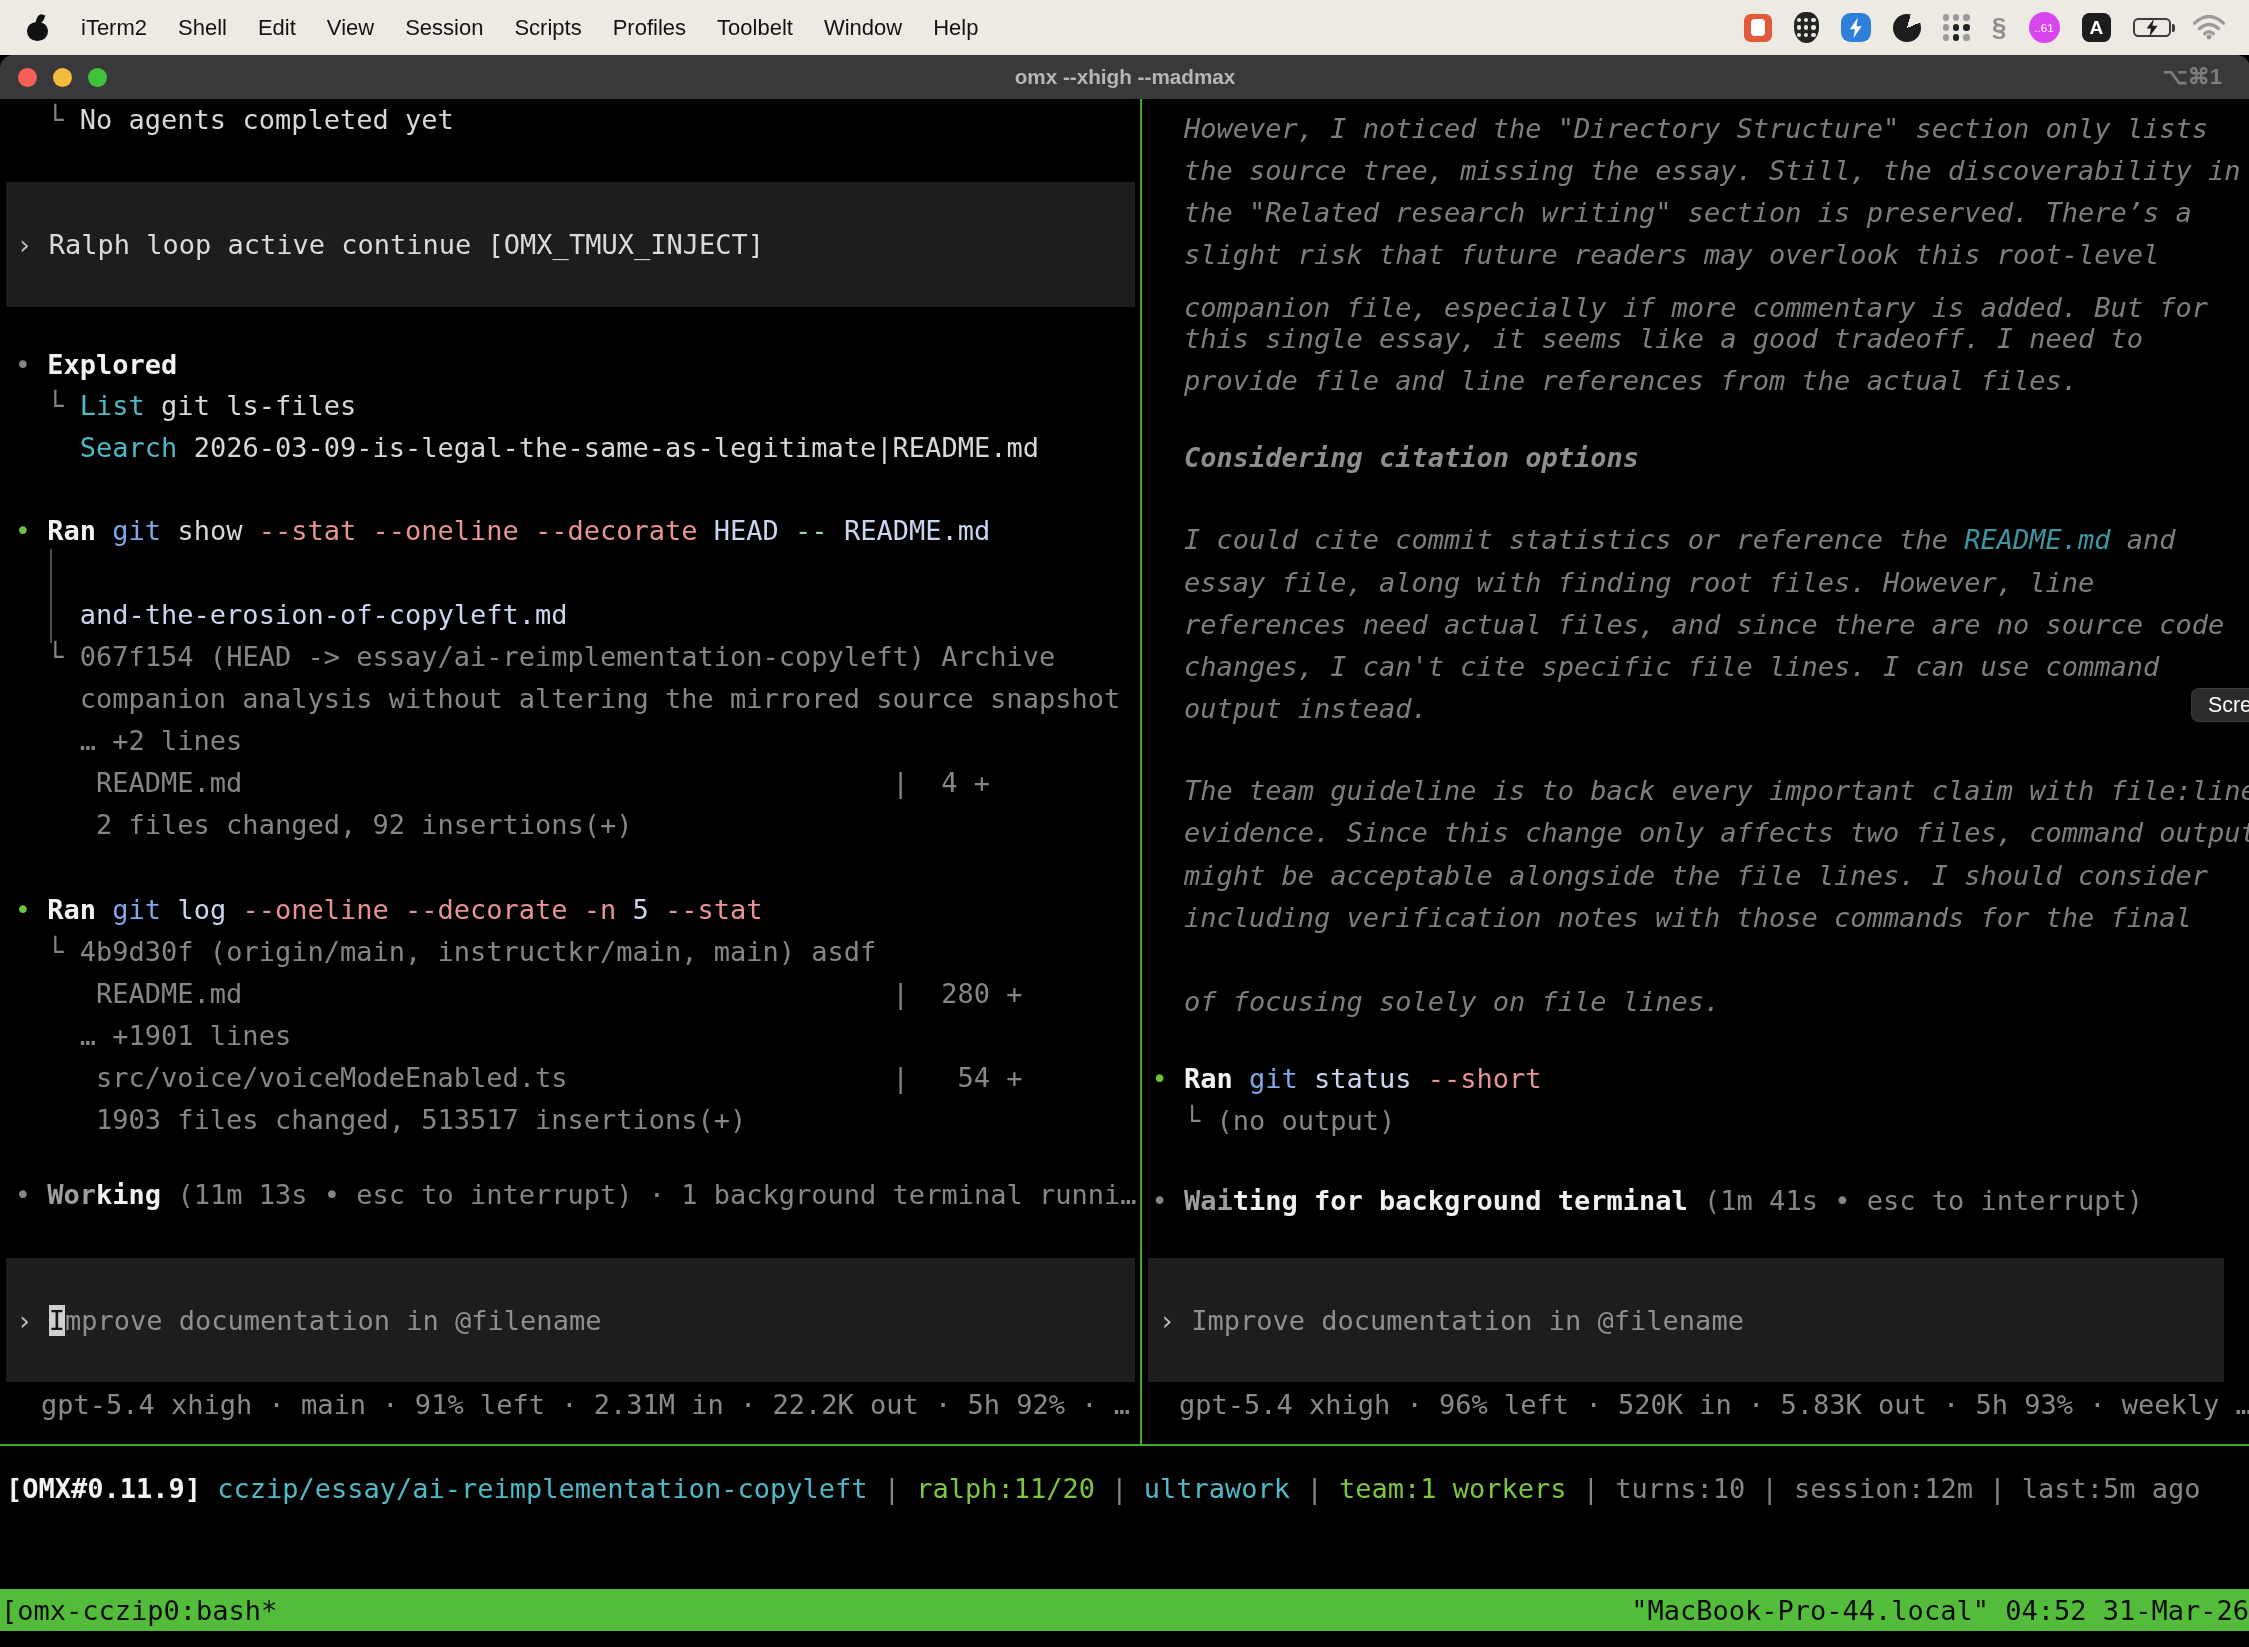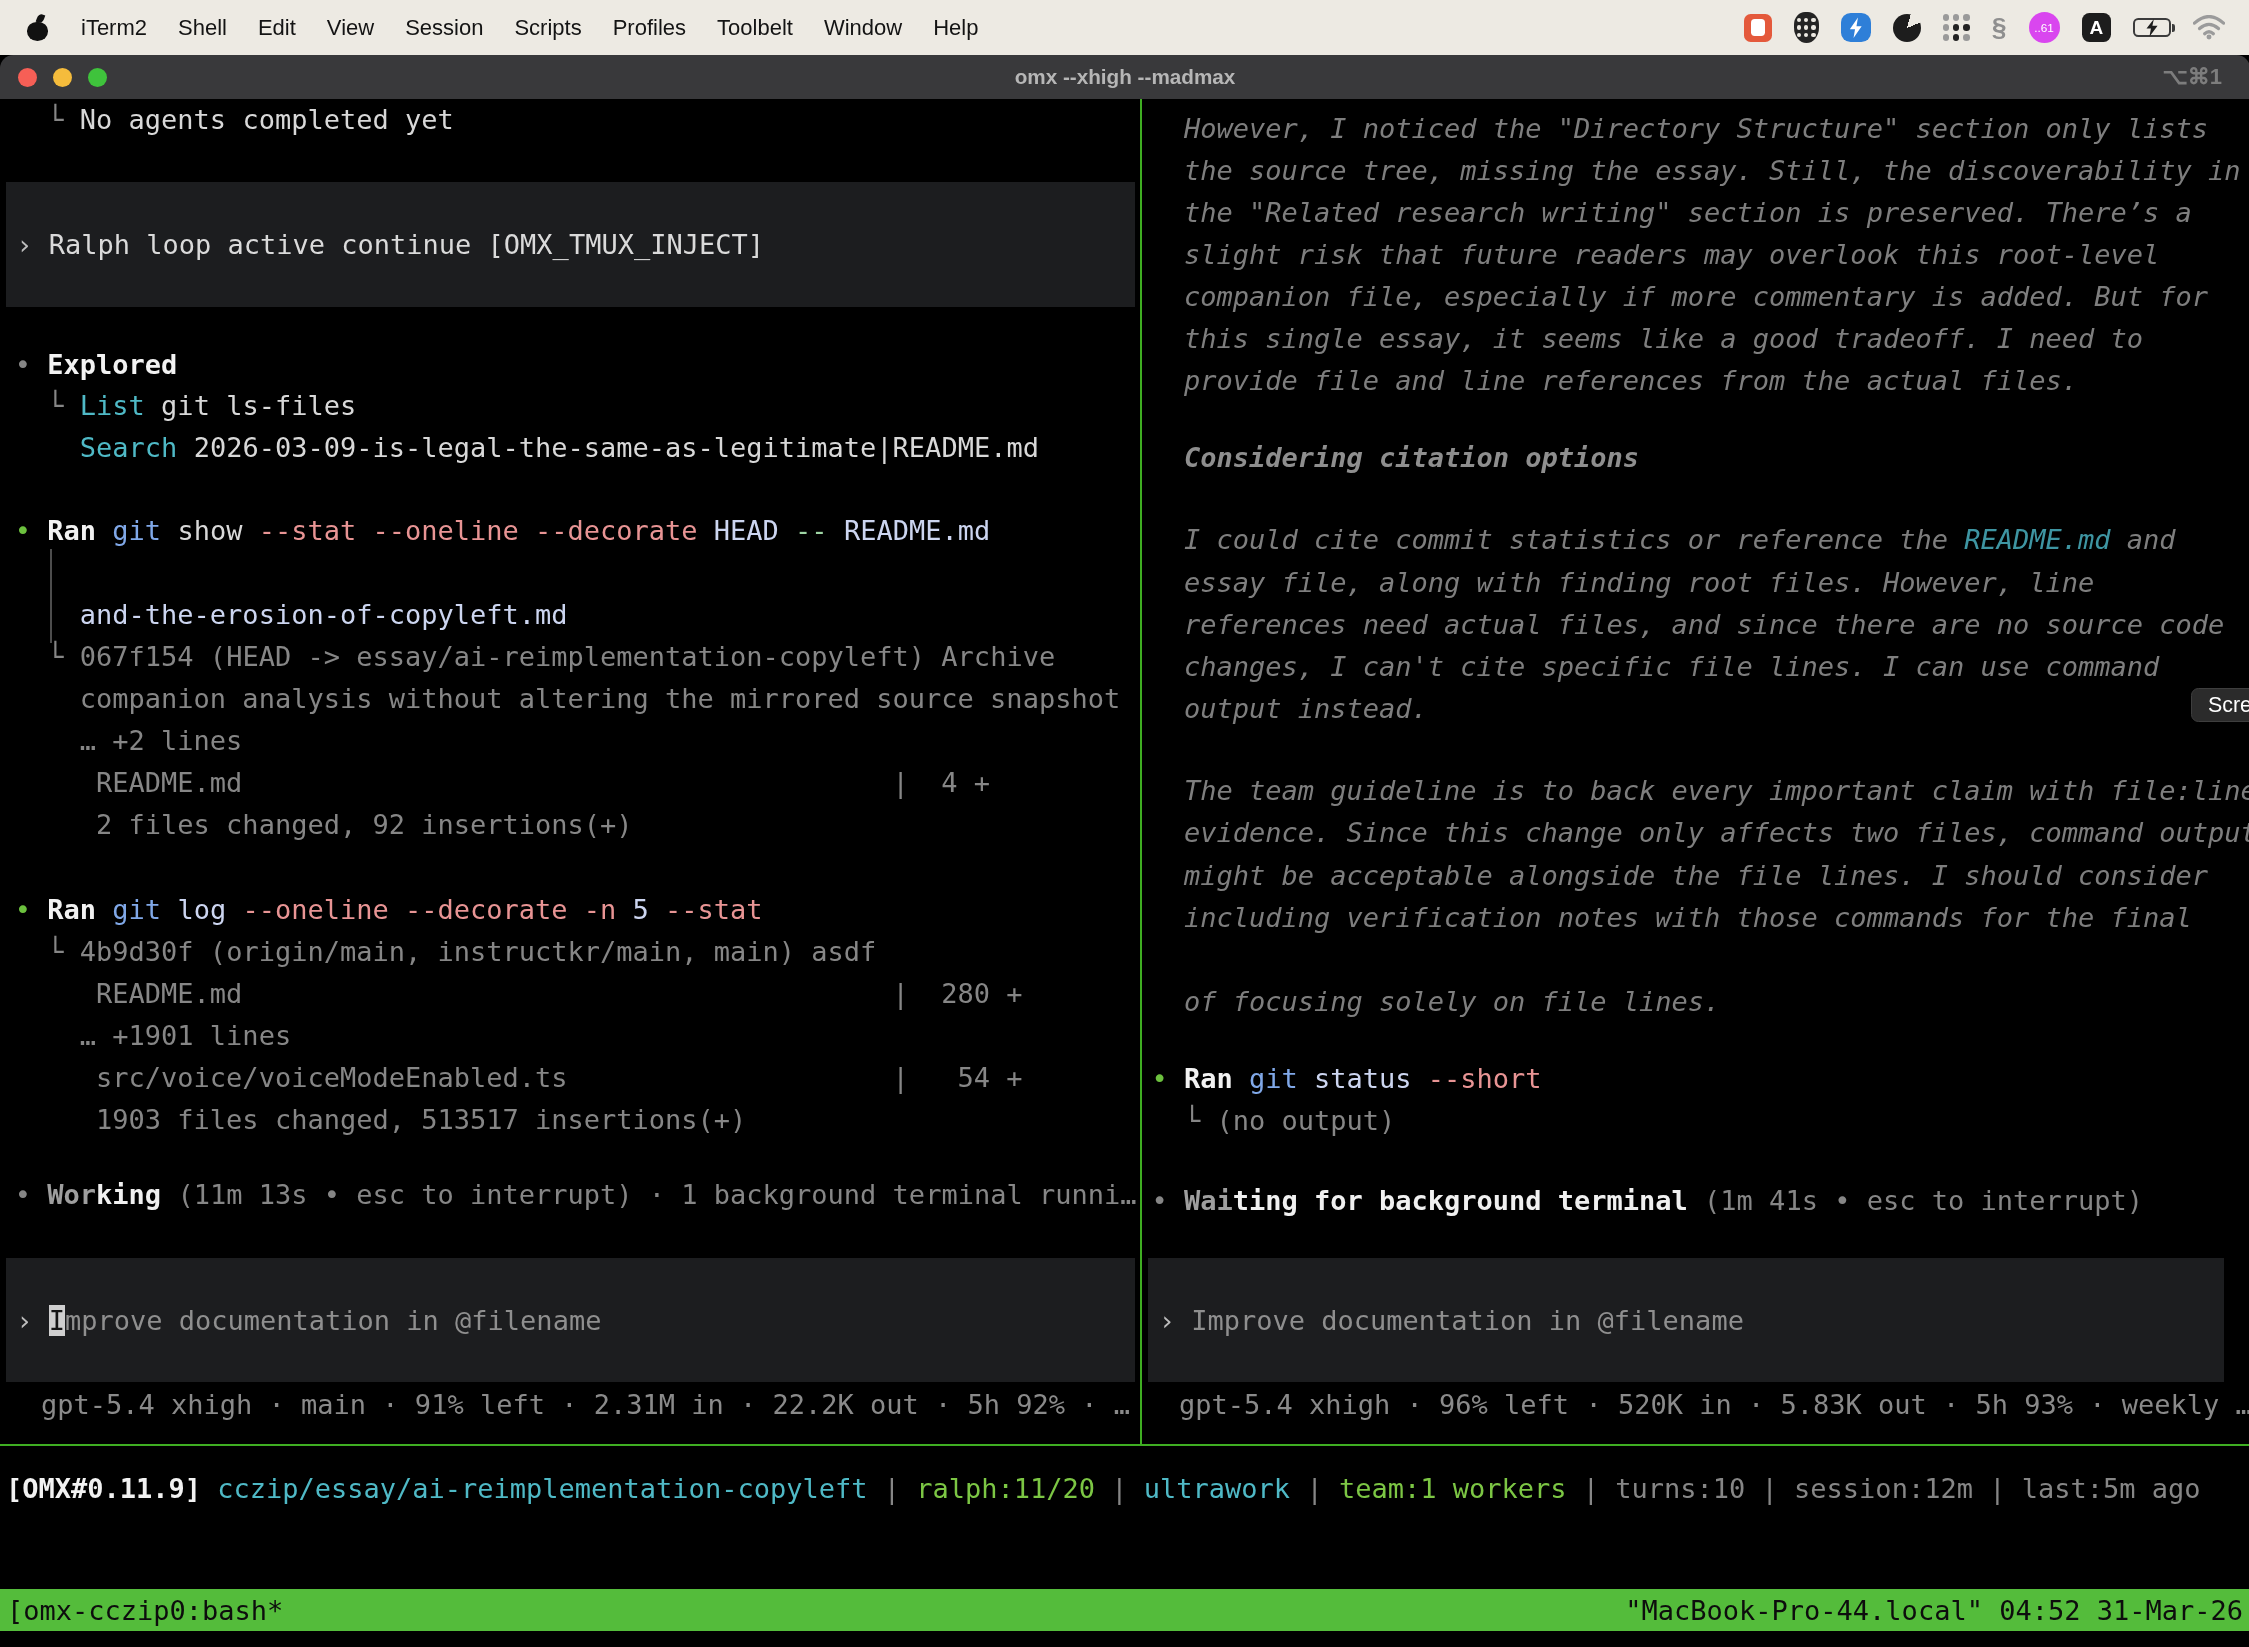--- a/index.html
+++ b/index.html
@@ -83,21 +83,21 @@
   .statusline{position:absolute;top:1290px;color:#8a8a8a;white-space:pre;}
   .pane.left .statusline{left:41px;}
   .pane.right .statusline{left:35px;}
 
   .vdivider{position:absolute;left:1140px;top:0;width:2.2px;height:1347px;background:var(--border-green);}
   .hdivider{position:absolute;left:0;top:1345px;width:2250px;height:2.2px;background:var(--border-green);}
 
   .omxline{position:absolute;left:5.9px;top:1374px;white-space:pre;}
 
   .tmuxbar{position:absolute;left:0;top:1490px;width:2250px;height:42px;background:var(--tmux-green);
-    color:#0d0d0d;display:flex;align-items:center;justify-content:space-between;padding:0 7px;white-space:pre;}
+    color:#0d0d0d;display:flex;align-items:center;justify-content:space-between;padding:0 1px;white-space:pre;}
 
   .screnotif{position:absolute;left:2191px;top:589px;width:81px;height:34px;background:#2b2b2b;
     border:0.7px solid #3e3e3e;border-radius:7.4px;color:#fff;font-family:"Liberation Sans",sans-serif;
     font-size:21.4px;line-height:32px;padding-left:16px;}
 </style>
 </head>
 <body>
 
 <div class="screen">
 
@@ -212,21 +212,21 @@
       <div class="vdivider"></div>
 
       <div class="pane right">
         <div class="msgbox box-input-right"><span class="prompt">› </span><span class="ghost">Improve documentation in @filename</span></div>
 
         <div class="statusline">gpt-5.4 xhigh · 96% left · 520K in · 5.83K out · 5h 93% · weekly …</div>
       <div class="tline" style="top: 12.5px;"><span class="gi">  However, I noticed the "Directory Structure" section only lists</span></div>
           <div class="tline" style="top: 55px;"><span class="gi">  the source tree, missing the essay. Still, the discoverability in</span></div>
           <div class="tline" style="top: 97px;"><span class="gi">  the "Related research writing" section is preserved. There’s a</span></div>
           <div class="tline" style="top: 139px;"><span class="gi">  slight risk that future readers may overlook this root-level</span></div>
-          <div class="tline" style="top: 181px;"><span class="gi">  companion file, especially if more commentary is added. But for</span></div>
+          <div class="tline" style="top: 192px;"><span class="gi">  companion file, especially if more commentary is added. But for</span></div>
           <div class="tline" style="top: 223px;"><span class="gi">  this single essay, it seems like a good tradeoff. I need to</span></div>
           <div class="tline" style="top: 265px;"><span class="gi">  provide file and line references from the actual files.</span></div>
           <div class="tline" style="top: 342px;"><span class="gbi">  Considering citation options</span></div>
           <div class="tline" style="top: 424px;"><span class="gi">  I could cite commit statistics or reference the </span><span class="cyi">README.md</span><span class="gi"> and</span></div>
           <div class="tline" style="top: 467px;"><span class="gi">  essay file, along with finding root files. However, line</span></div>
           <div class="tline" style="top: 509px;"><span class="gi">  references need actual files, and since there are no source code</span></div>
           <div class="tline" style="top: 551px;"><span class="gi">  changes, I can't cite specific file lines. I can use command</span></div>
           <div class="tline" style="top: 593px;"><span class="gi">  output instead.</span></div>
           <div class="tline" style="top: 675px;"><span class="gi">  The team guideline is to back every important claim with file:line</span></div>
           <div class="tline" style="top: 717px;"><span class="gi">  evidence. Since this change only affects two files, command output</span></div>

